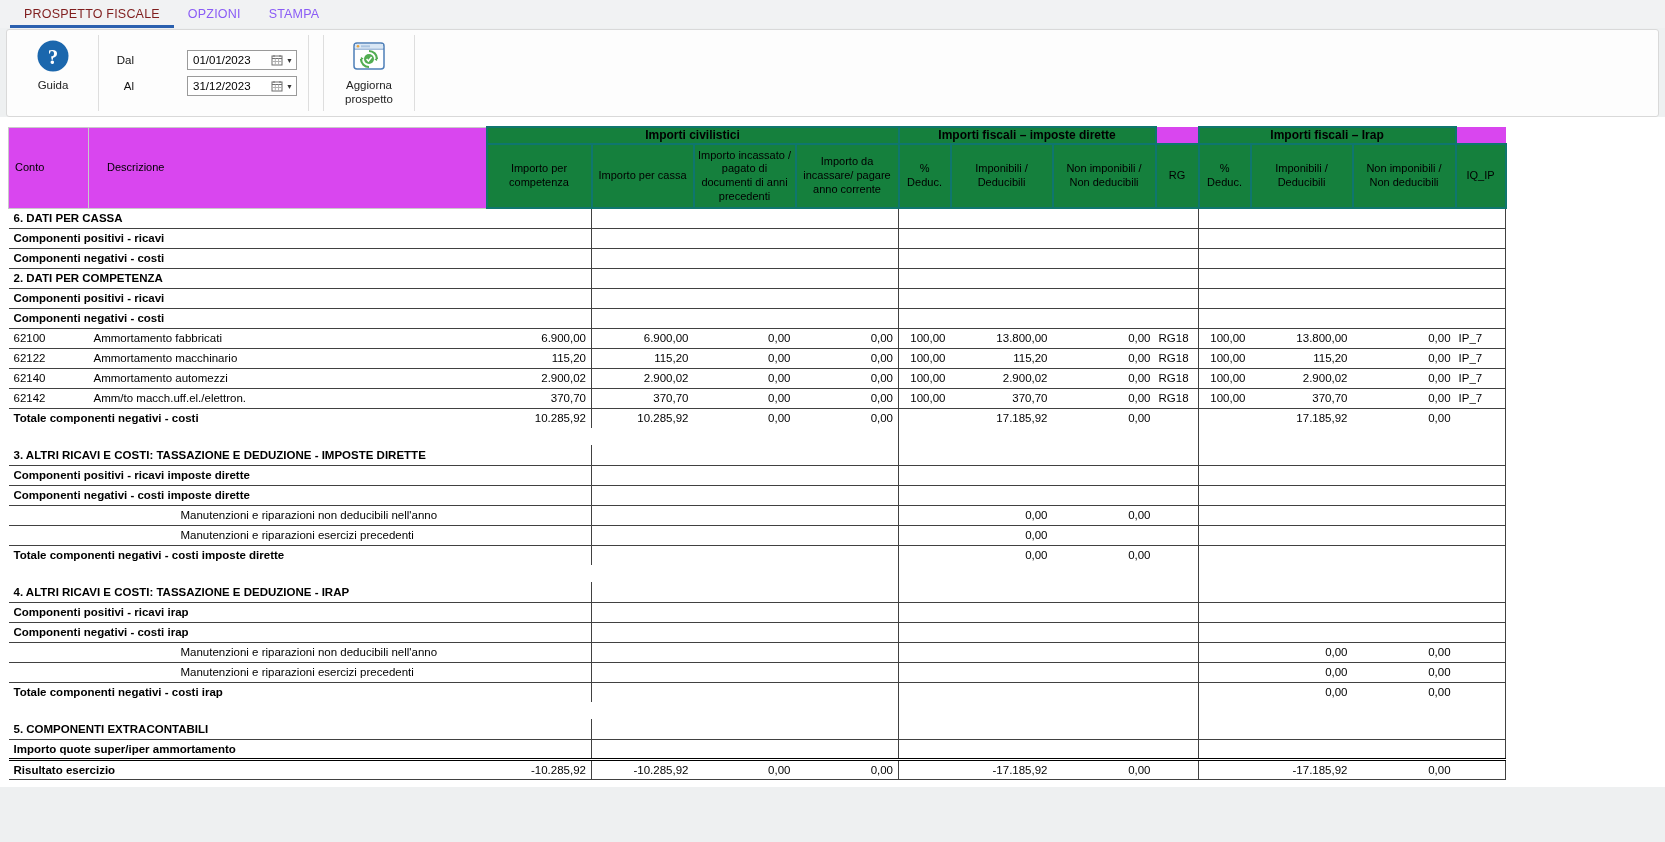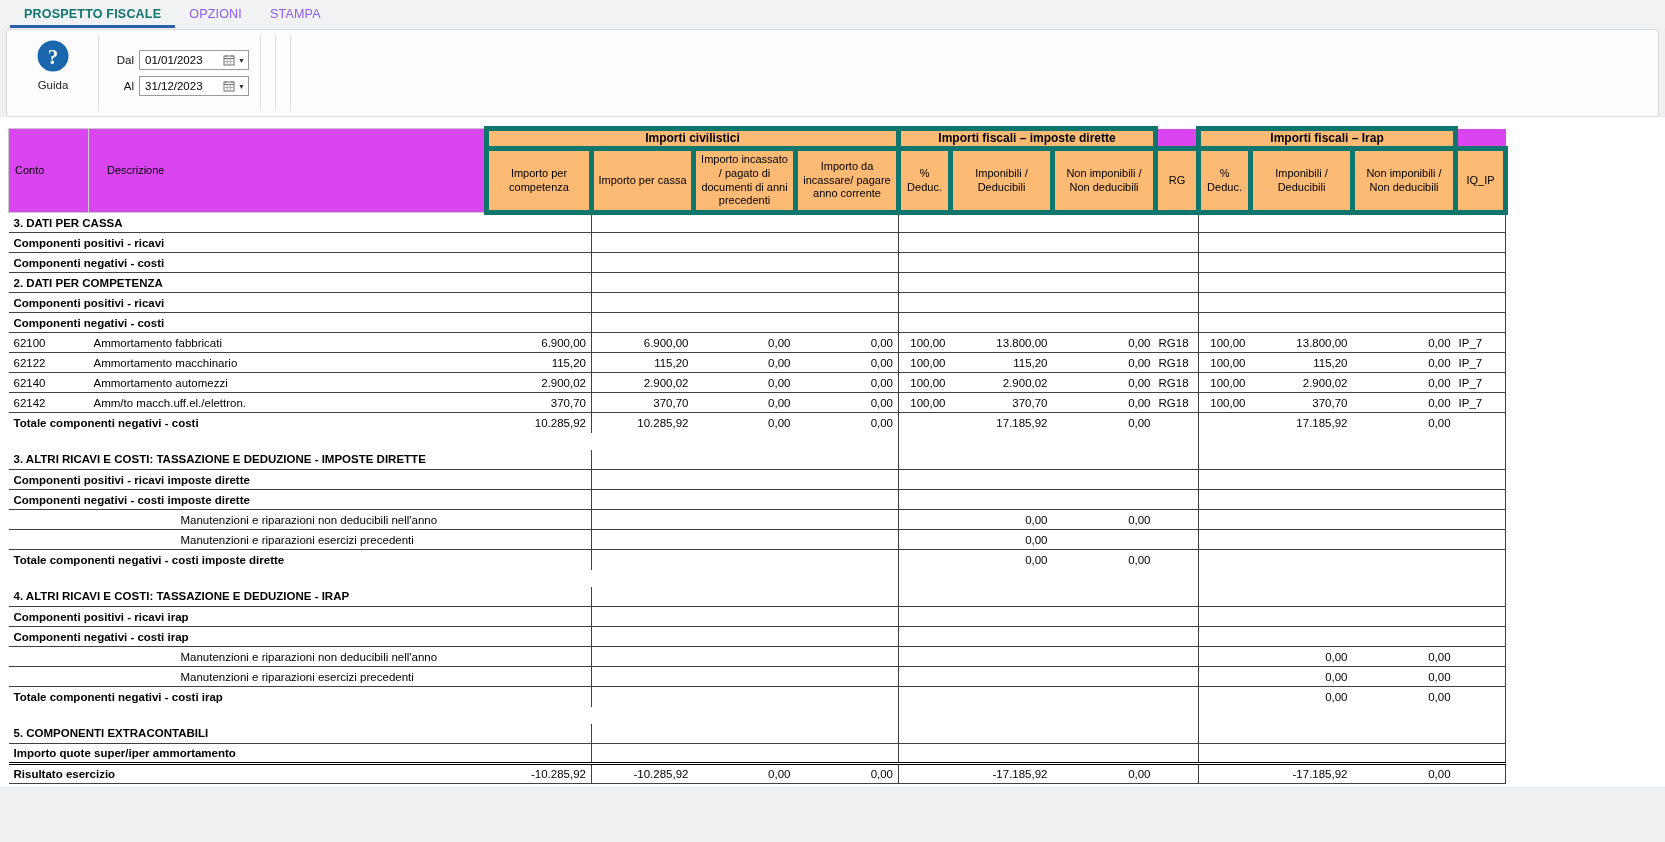--- a/index.html
+++ b/index.html
@@ -13,21 +13,21 @@
   
   .tabbar{
     height:28px;background:#f1f2f3;display:flex;align-items:flex-end;
     padding-left:10px;box-sizing:border-box;
   }
   .tab{
     padding:5px 14px 4px 14px;font-size:12.5px;color:#8b5cf6;cursor:default;
     border-bottom:3px solid transparent;letter-spacing:.2px;white-space:nowrap;
   }
   .tab.active{
-    color:#0f766e;font-weight:bold;border-bottom:3px solid #2a5fae;
+    color:#7f1d1d;font-weight:normal;border-bottom:3px solid #2a5fae;
   }
   
   .toolbar-panel{
     margin:1px 6px 0 6px;height:88px;background:#fdfdfd;
     border:1px solid #d9d9d9;border-radius:3px;
     display:flex;align-items:stretch;box-sizing:border-box;padding:2px 0 2px 8px;
   }
   .tb-btn{
     display:flex;flex-direction:column;align-items:center;justify-content:flex-start;
     padding:5px 6px 3px 6px;min-width:58px;cursor:default;border-radius:3px;
@@ -36,35 +36,35 @@
   .tb-label{
     font-size:11.5px;color:#222;text-align:center;line-height:1.25;margin-top:3px;
     width:64px;word-wrap:break-word;
   }
   .tb-sep{width:1px;background:#dedede;margin:3px 7px;}
   .date-group{display:flex;flex-direction:column;justify-content:center;gap:6px;padding:0 4px;}
   .date-row{display:flex;align-items:center;justify-content:flex-end;}
   .date-row label{font-size:11.5px;width:24px;text-align:right;margin-right:5px;color:#111;}
   .date-field{
     width:110px;height:20px;border:1px solid #9a9a9a;background:#fff;
-    display:flex;align-items:center;padding:0 3px 0 5px;box-sizing:border-box;
+    display:flex;align-items:center;padding:0 3px 0 5px;box-sizing:border-box;margin-left:48px;
   }
   .date-text{font-size:11.5px;flex:1;}
   .cal{display:flex;align-items:center;margin-right:3px;}
   .dd{font-size:7px;color:#333;line-height:1;}
   
   .content{
     background:#fff;height:670px;padding:9px 0 0 8px;box-sizing:border-box;
   }
   table.grid{
     border-collapse:collapse;table-layout:fixed;width:1497px;
     font-size:11.5px;background:#fff;
   }
   thead th{
-    border:5px solid #0f766e;background:#fdba74;font-weight:normal;
+    border:2px solid #0f766e;background:#15803d;font-weight:normal;
     font-size:11px;line-height:1.25;text-align:center;vertical-align:middle;
     padding:2px 3px;box-sizing:border-box;
   }
   thead th.h-group{font-weight:bold;font-size:12px;height:17px;padding:0 2px;}
   thead th.h-blank{border:none;background:#d946ef;}
   thead tr.subhead th{height:64px;}
   thead th.h-conto,thead th.h-desc{text-align:left;padding-left:6px;}
   tbody td{
     height:20px;padding:0 5px;white-space:nowrap;overflow:hidden;
     border-bottom:1px solid #414141;box-sizing:border-box;vertical-align:middle;
@@ -142,20 +142,38 @@
         <span class="dd">▼</span>
       </div>
     </div>
   </div>
 
   <div class="tb-sep"></div>
 
 
   <div class="tb-sep"></div>
 
+  <div class="tb-btn">
+    <span class="ico">
+      <svg width="34" height="32" viewBox="0 0 34 32">
+        <rect x="2" y="3" width="30" height="26" rx="3" fill="#ffffff" stroke="#4e7fb8" stroke-width="1.5"></rect>
+        <path d="M2 9 h30" stroke="#4e7fb8" stroke-width="1"></path>
+        <rect x="3" y="4" width="28" height="4.5" fill="#d9e7f5"></rect>
+        <circle cx="6" cy="6.3" r="1.3" fill="#e8a33d"></circle>
+        <rect x="9" y="5.3" width="9" height="2" fill="#aac4e0"></rect>
+        <path d="M17 11 a8 8 0 0 1 8 8" fill="none" stroke="#52ad52" stroke-width="2.2"></path>
+        <path d="M17 27 a8 8 0 0 1 -8 -8" fill="none" stroke="#52ad52" stroke-width="2.2"></path>
+        <path d="M25 21 l-2.6 -1.4 3 -2.2 z" fill="#52ad52"></path>
+        <path d="M9 17 l2.6 1.4 -3 2.2 z" fill="#52ad52"></path>
+        <circle cx="17" cy="19" r="5" fill="#52ad52"></circle>
+        <path d="M14.6 19 l1.8 2 3.2 -4" stroke="#ffffff" stroke-width="1.5" fill="none"></path>
+      </svg>
+    </span>
+    <span class="tb-label">Aggiorna prospetto</span>
+  </div>
 
   <div class="tb-sep"></div>
 </div>
 
 <div class="content">
   <table class="grid">
     <colgroup>
       <col style="width:80px">
         <col style="width:398px">
       <col style="width:105px">
@@ -191,21 +209,21 @@
         <th>Non imponibili / Non deducibili</th>
         <th>RG</th>
         <th>% Deduc.</th>
         <th>Imponibili / Deducibili</th>
         <th>Non imponibili / Non deducibili</th>
         <th>IQ_IP</th>
       </tr>
     </thead>
     <tbody id="grid-body">
         <tr class="r-section">
-          <td class="c-label" colspan="2">3. DATI PER CASSA</td>
+          <td class="c-label" colspan="2">6. DATI PER CASSA</td>
           <td class="c-num v0"></td>
           <td class="c-num v1"></td>
           <td class="c-num v2"></td>
           <td class="c-num v3"></td>
           <td class="c-num v4"></td>
           <td class="c-num v5"></td>
           <td class="c-num v6"></td>
           <td class="c-num v7"></td>
           <td class="c-num v8"></td>
           <td class="c-num v9"></td>

